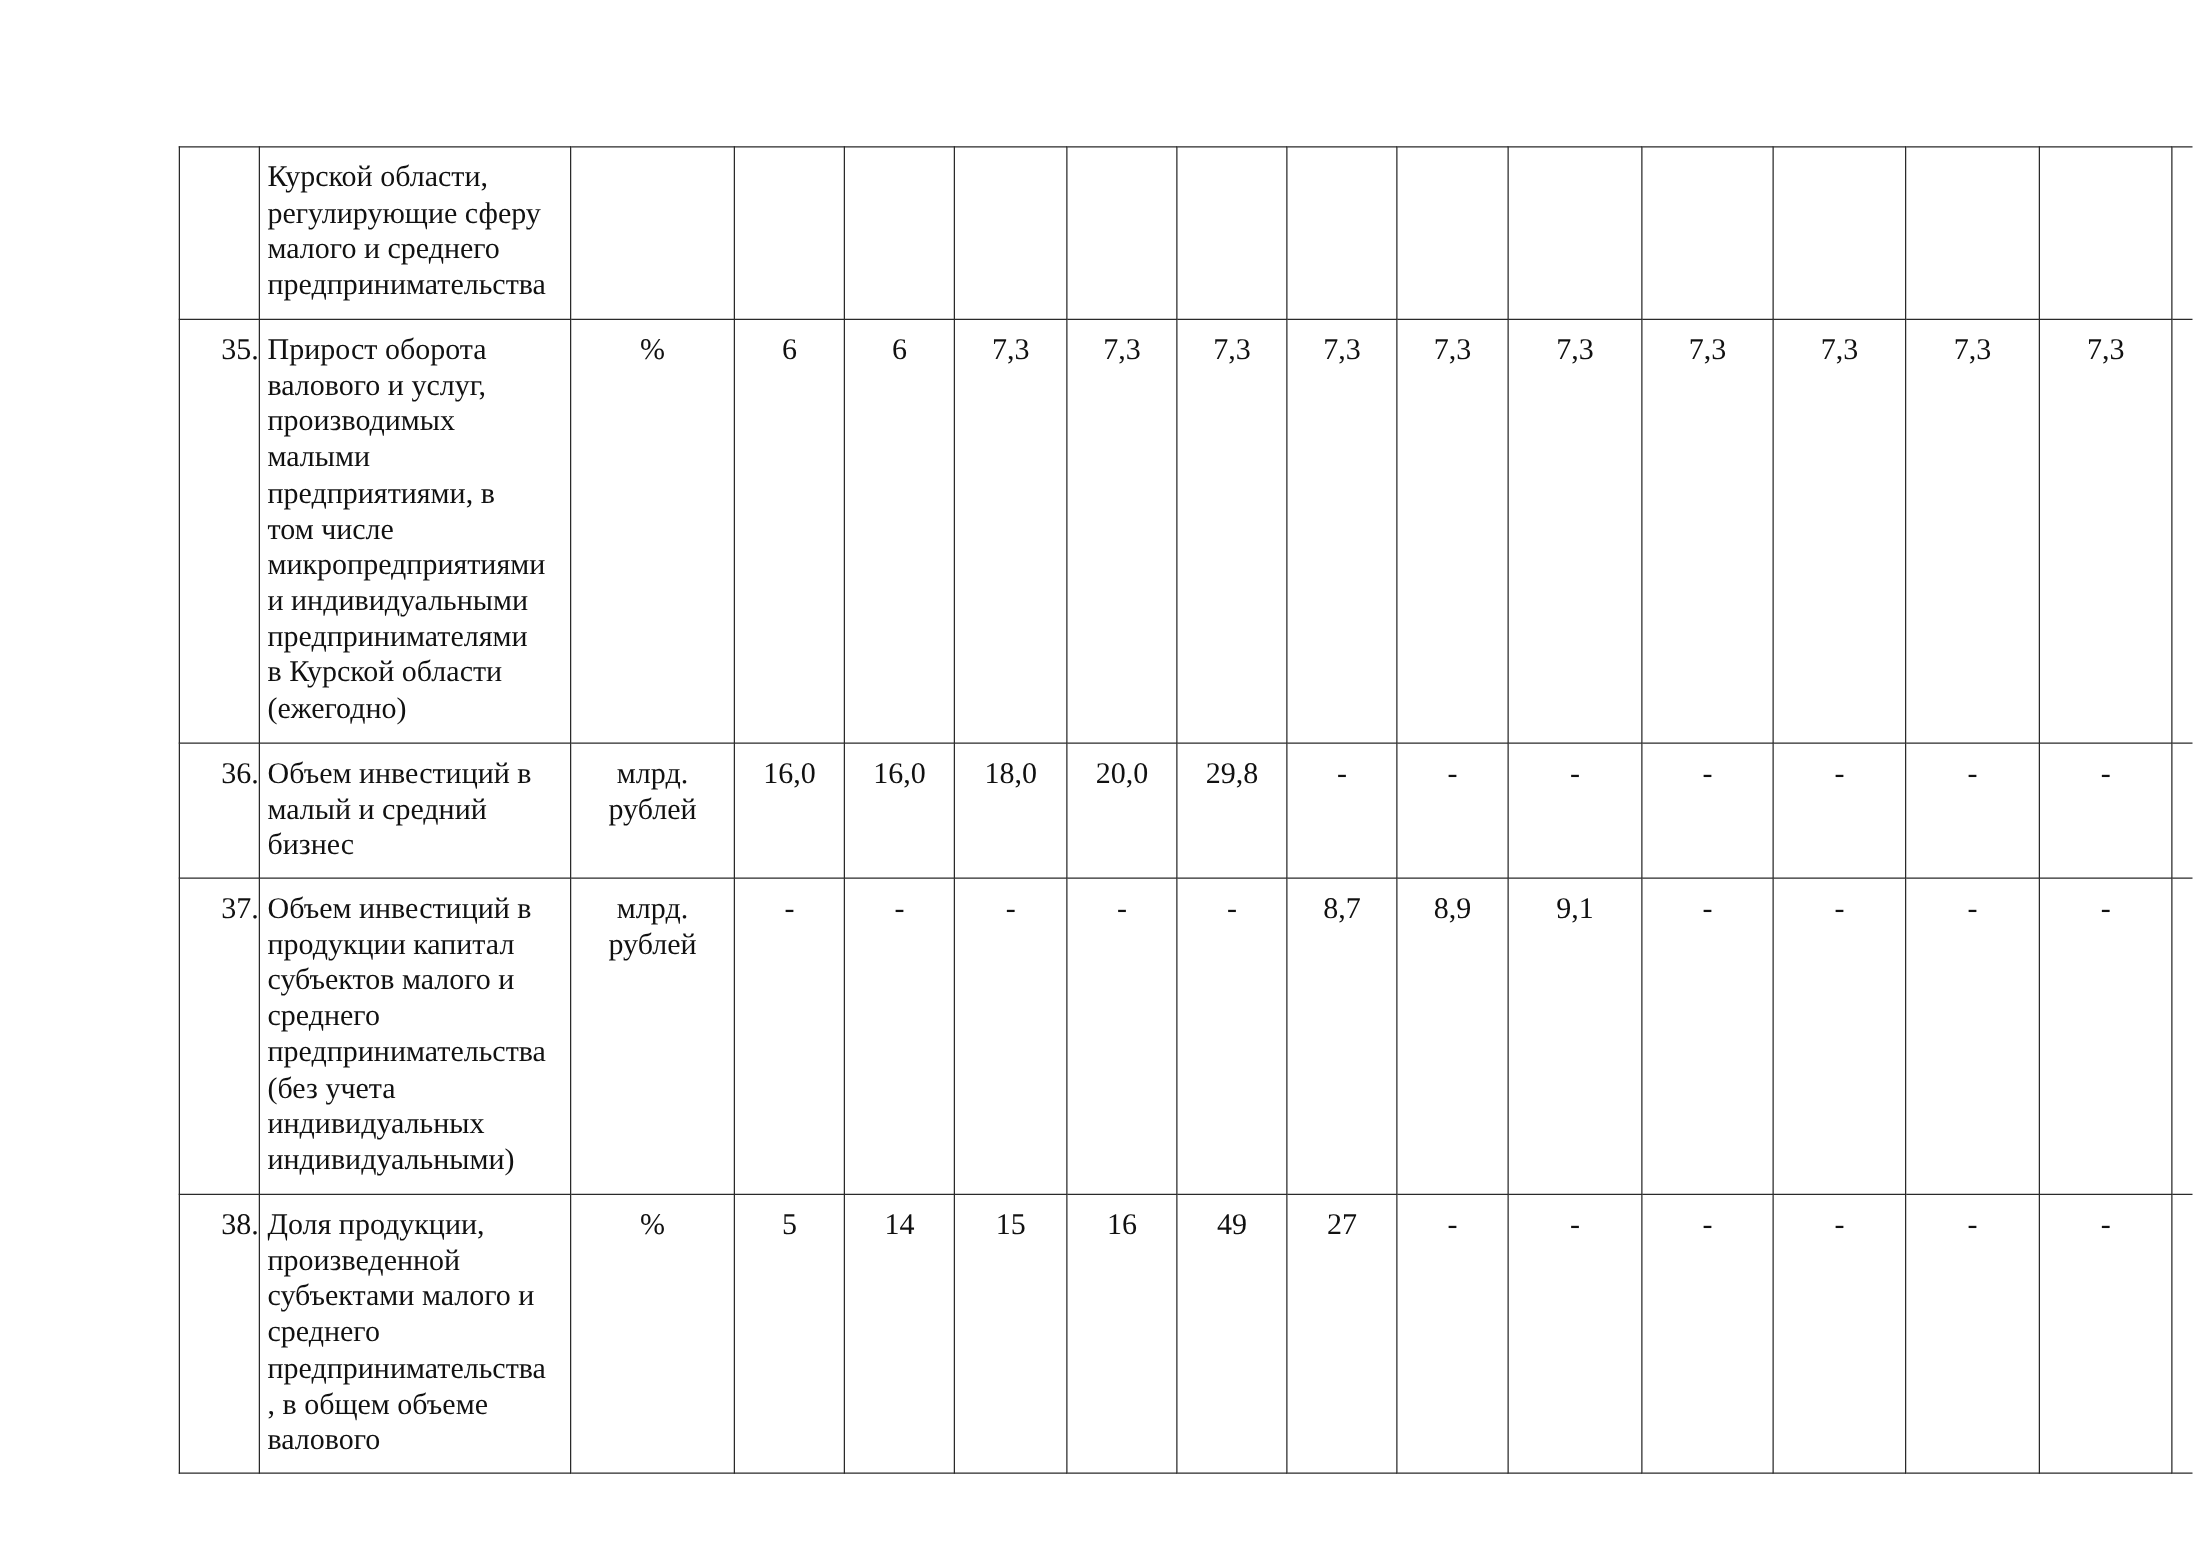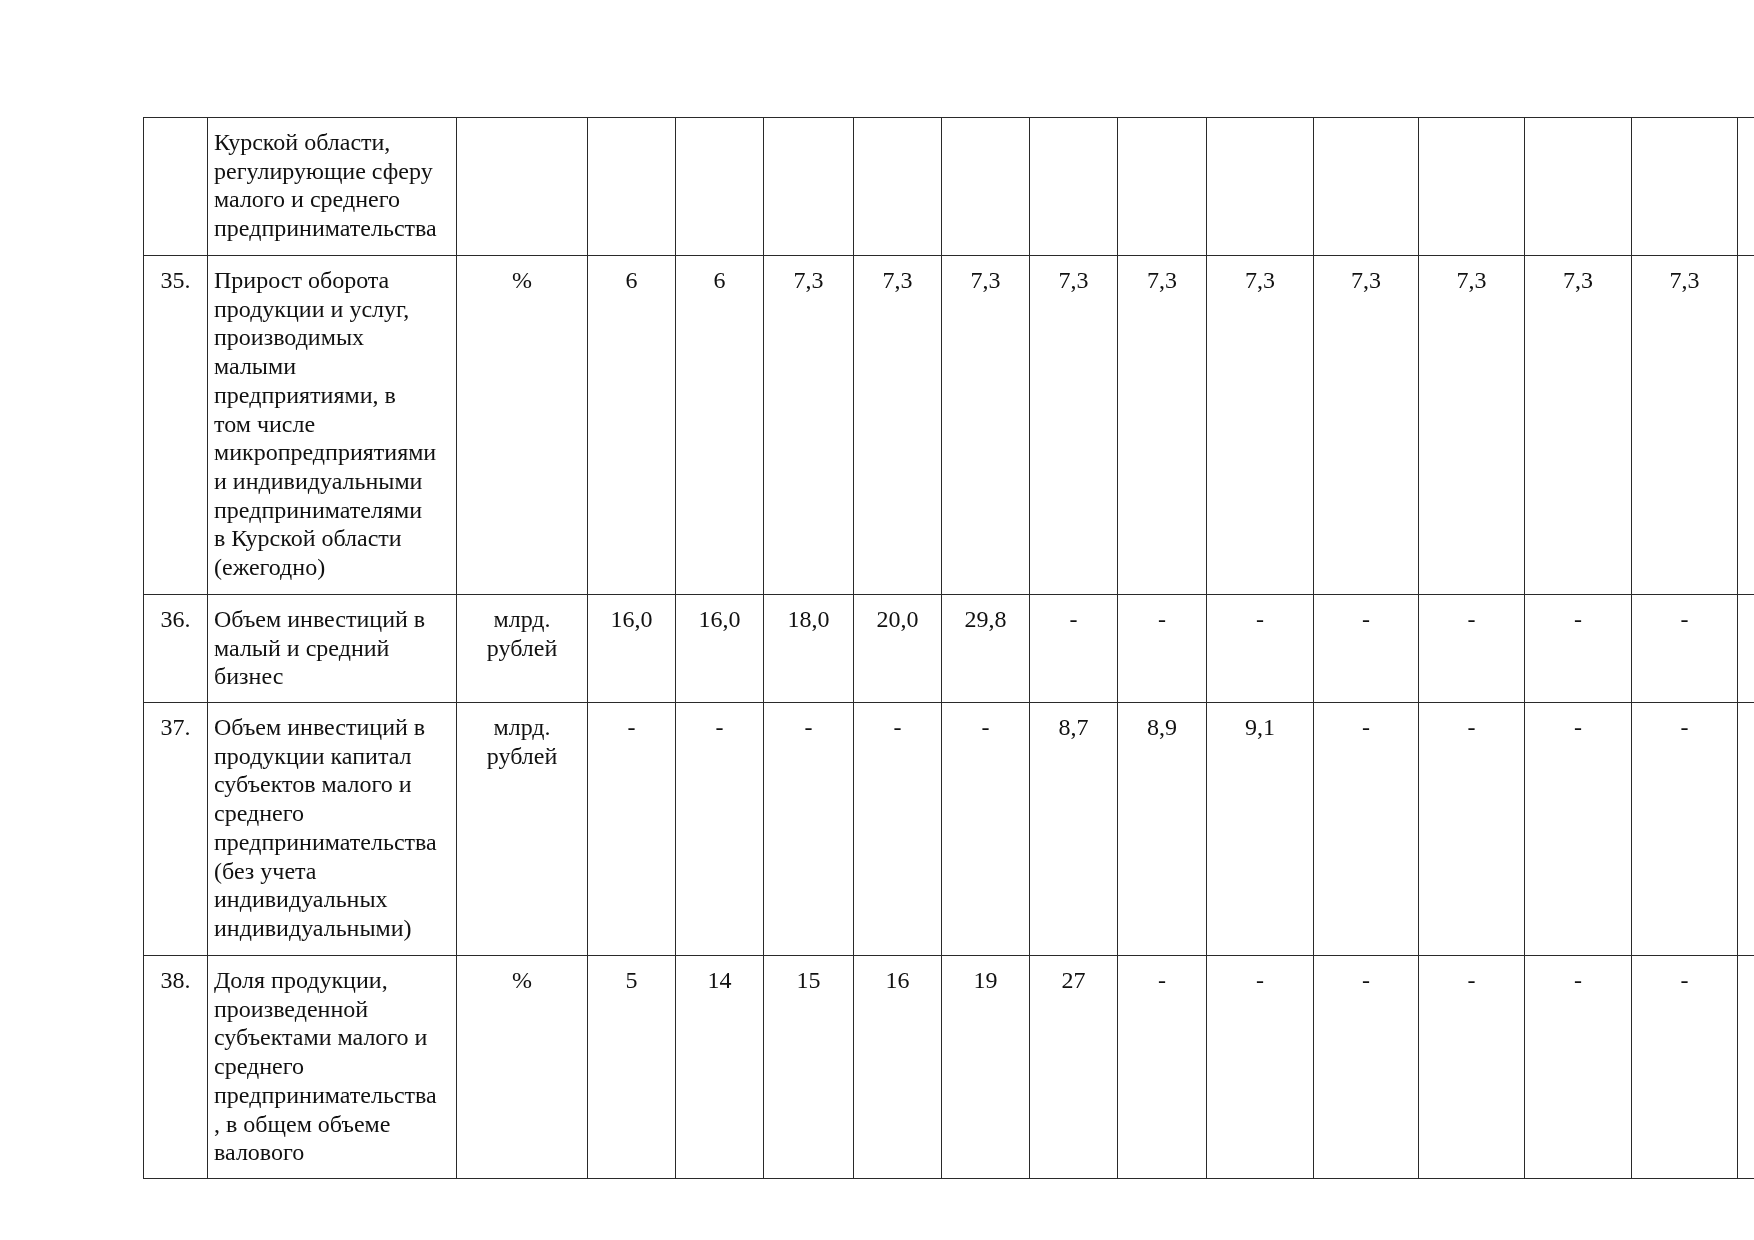--- a/index.html
+++ b/index.html
@@ -30,21 +30,21 @@
       width: 1640px;
     }
     table.grid td {
       border: 1.5px solid #2a2a2a;
       vertical-align: top;
       padding: 0;
       font-size: 24px;
       line-height: 28.7px;
     }
     td.num {
-      text-align: center;
+      text-align: right;
       padding-top: 10px !important;
     }
     td.name {
       padding: 10px 6px 4px 6px !important;
       text-align: left;
       word-wrap: break-word;
     }
     td.unit {
       text-align: center;
       padding-top: 10px !important;
@@ -106,21 +106,21 @@
           <td class="val"><span></span></td>
           <td class="val"><span></span></td>
           <td class="val"><span></span></td>
           <td class="val"><span></span></td>
           <td class="cut"></td>
         </tr>
         <tr class="r-35">
           <td class="num"><span>35.</span></td>
           <td class="name">
             <div>Прирост оборота</div>
-            <div>продукции и услуг,</div>
+            <div>валового и услуг,</div>
             <div>производимых</div>
             <div>малыми</div>
             <div>предприятиями, в</div>
             <div>том числе</div>
             <div>микропредприятиями</div>
             <div>и индивидуальными</div>
             <div>предпринимателями</div>
             <div>в Курской области</div>
             <div>(ежегодно)</div>
           </td>
@@ -207,21 +207,21 @@
             <div>, в общем объеме</div>
             <div>валового</div>
           </td>
           <td class="unit">
             <div>%</div>
           </td>
           <td class="val"><span>5</span></td>
           <td class="val"><span>14</span></td>
           <td class="val"><span>15</span></td>
           <td class="val"><span>16</span></td>
-          <td class="val"><span>19</span></td>
+          <td class="val"><span>49</span></td>
           <td class="val"><span>27</span></td>
           <td class="val"><span>-</span></td>
           <td class="val"><span>-</span></td>
           <td class="val"><span>-</span></td>
           <td class="val"><span>-</span></td>
           <td class="val"><span>-</span></td>
           <td class="val"><span>-</span></td>
           <td class="cut"></td>
         </tr>
       </tbody>

